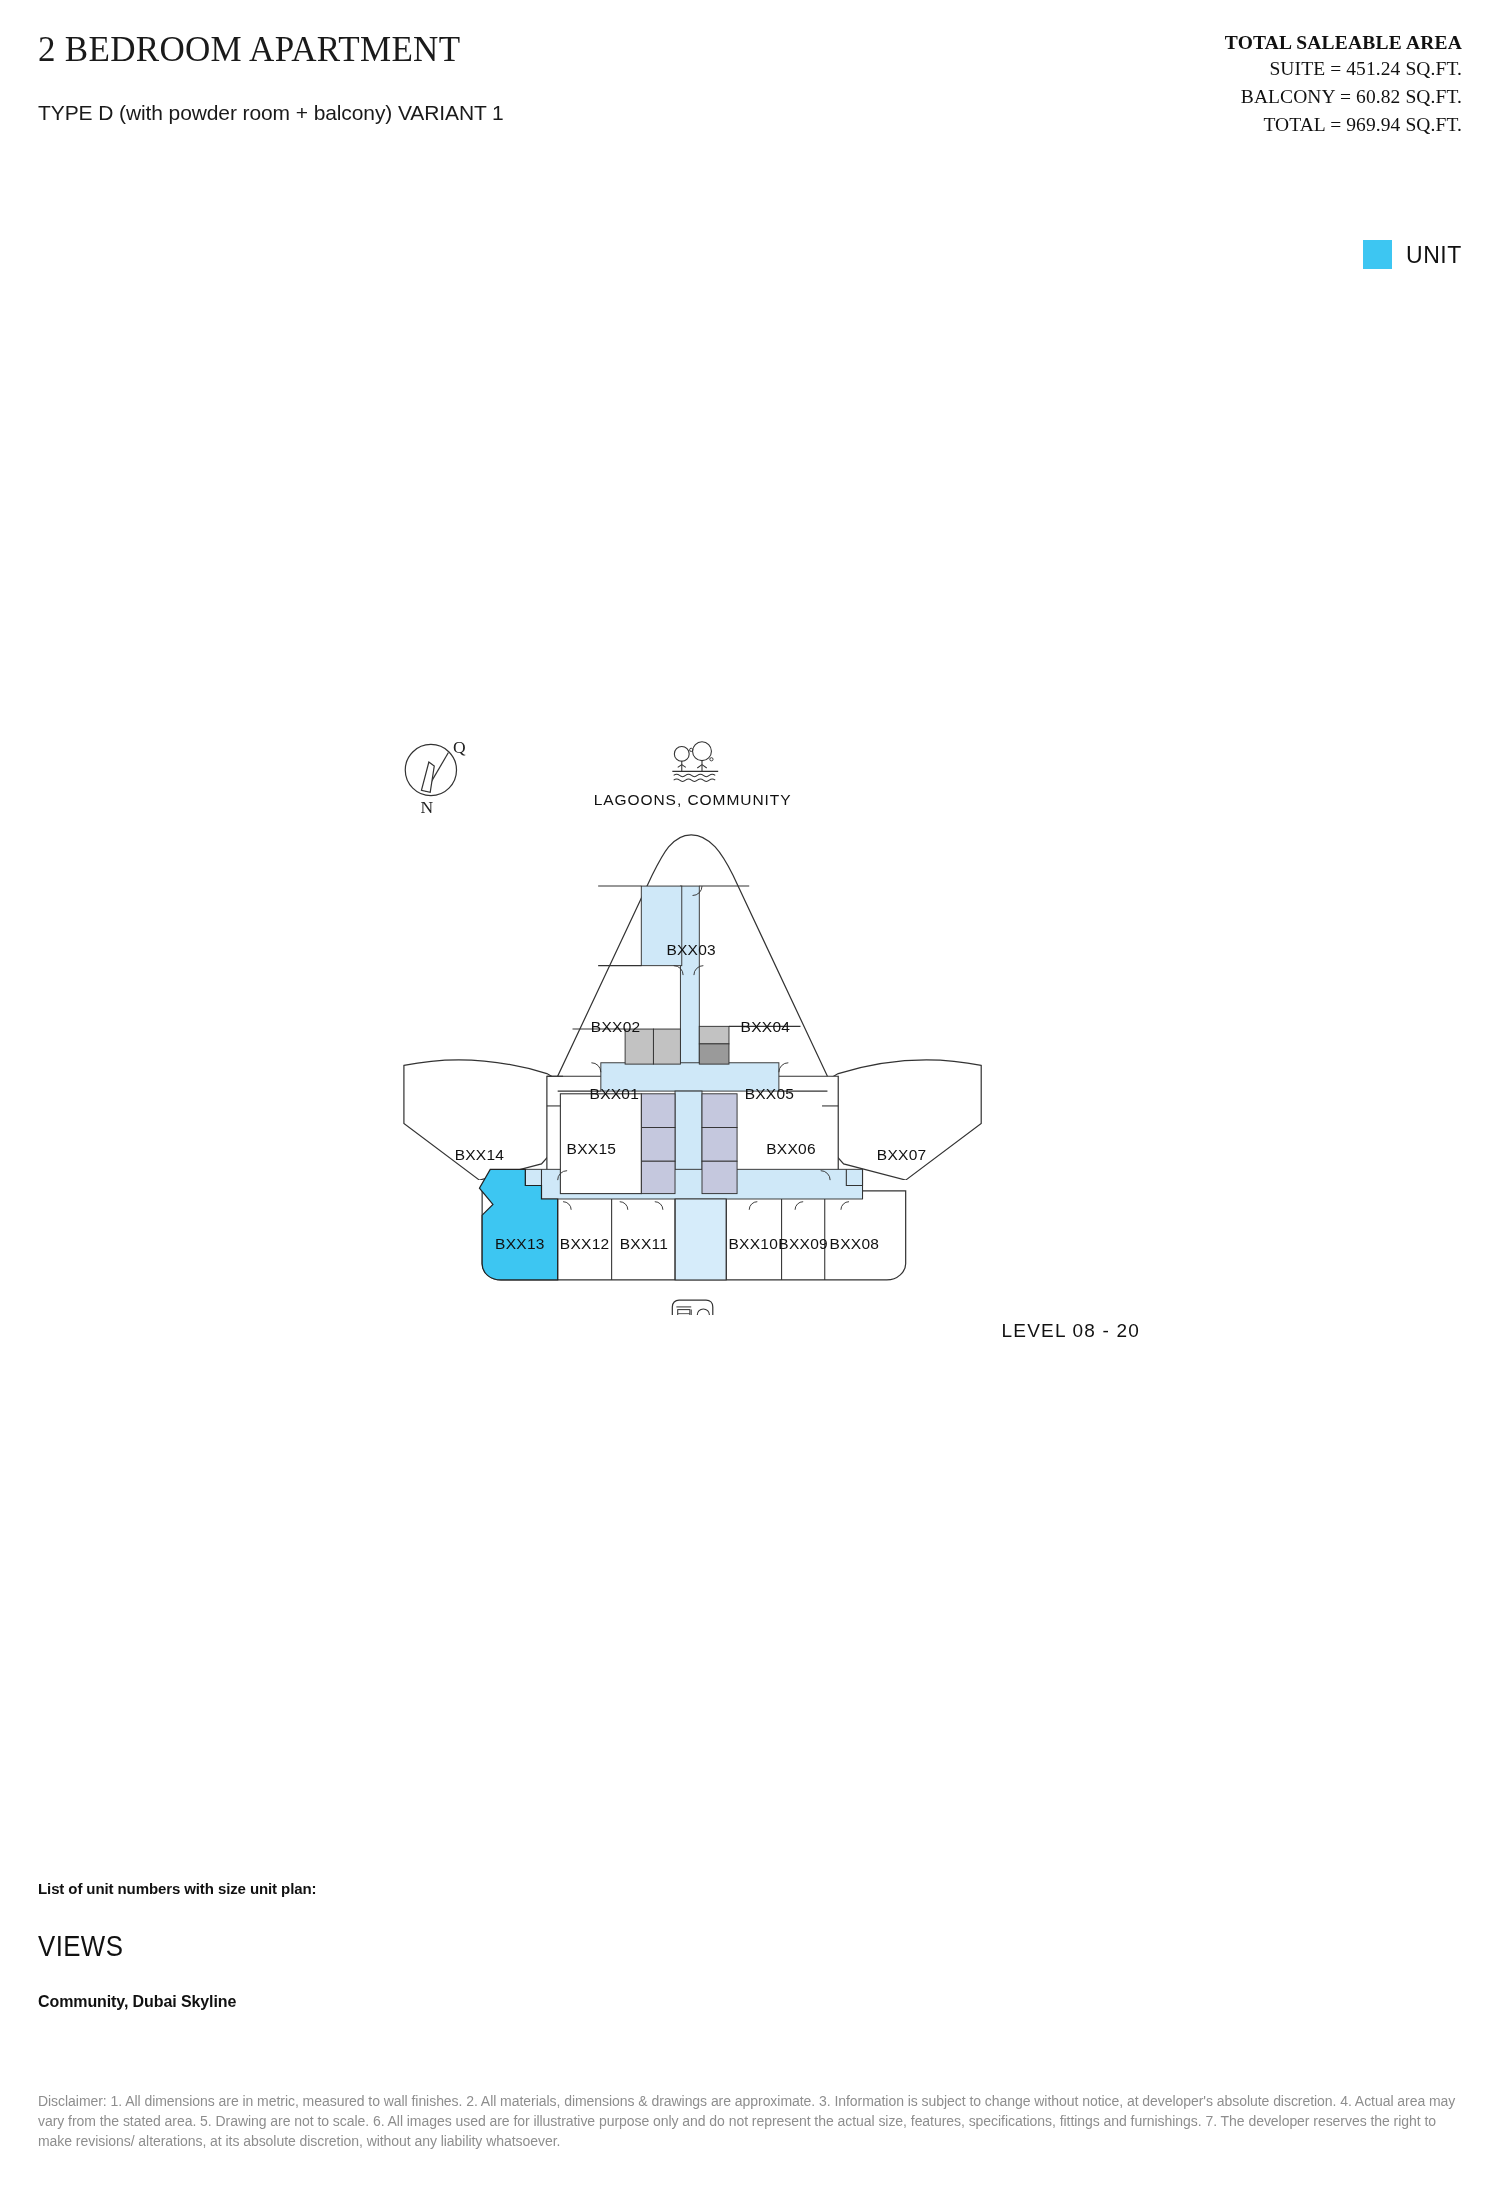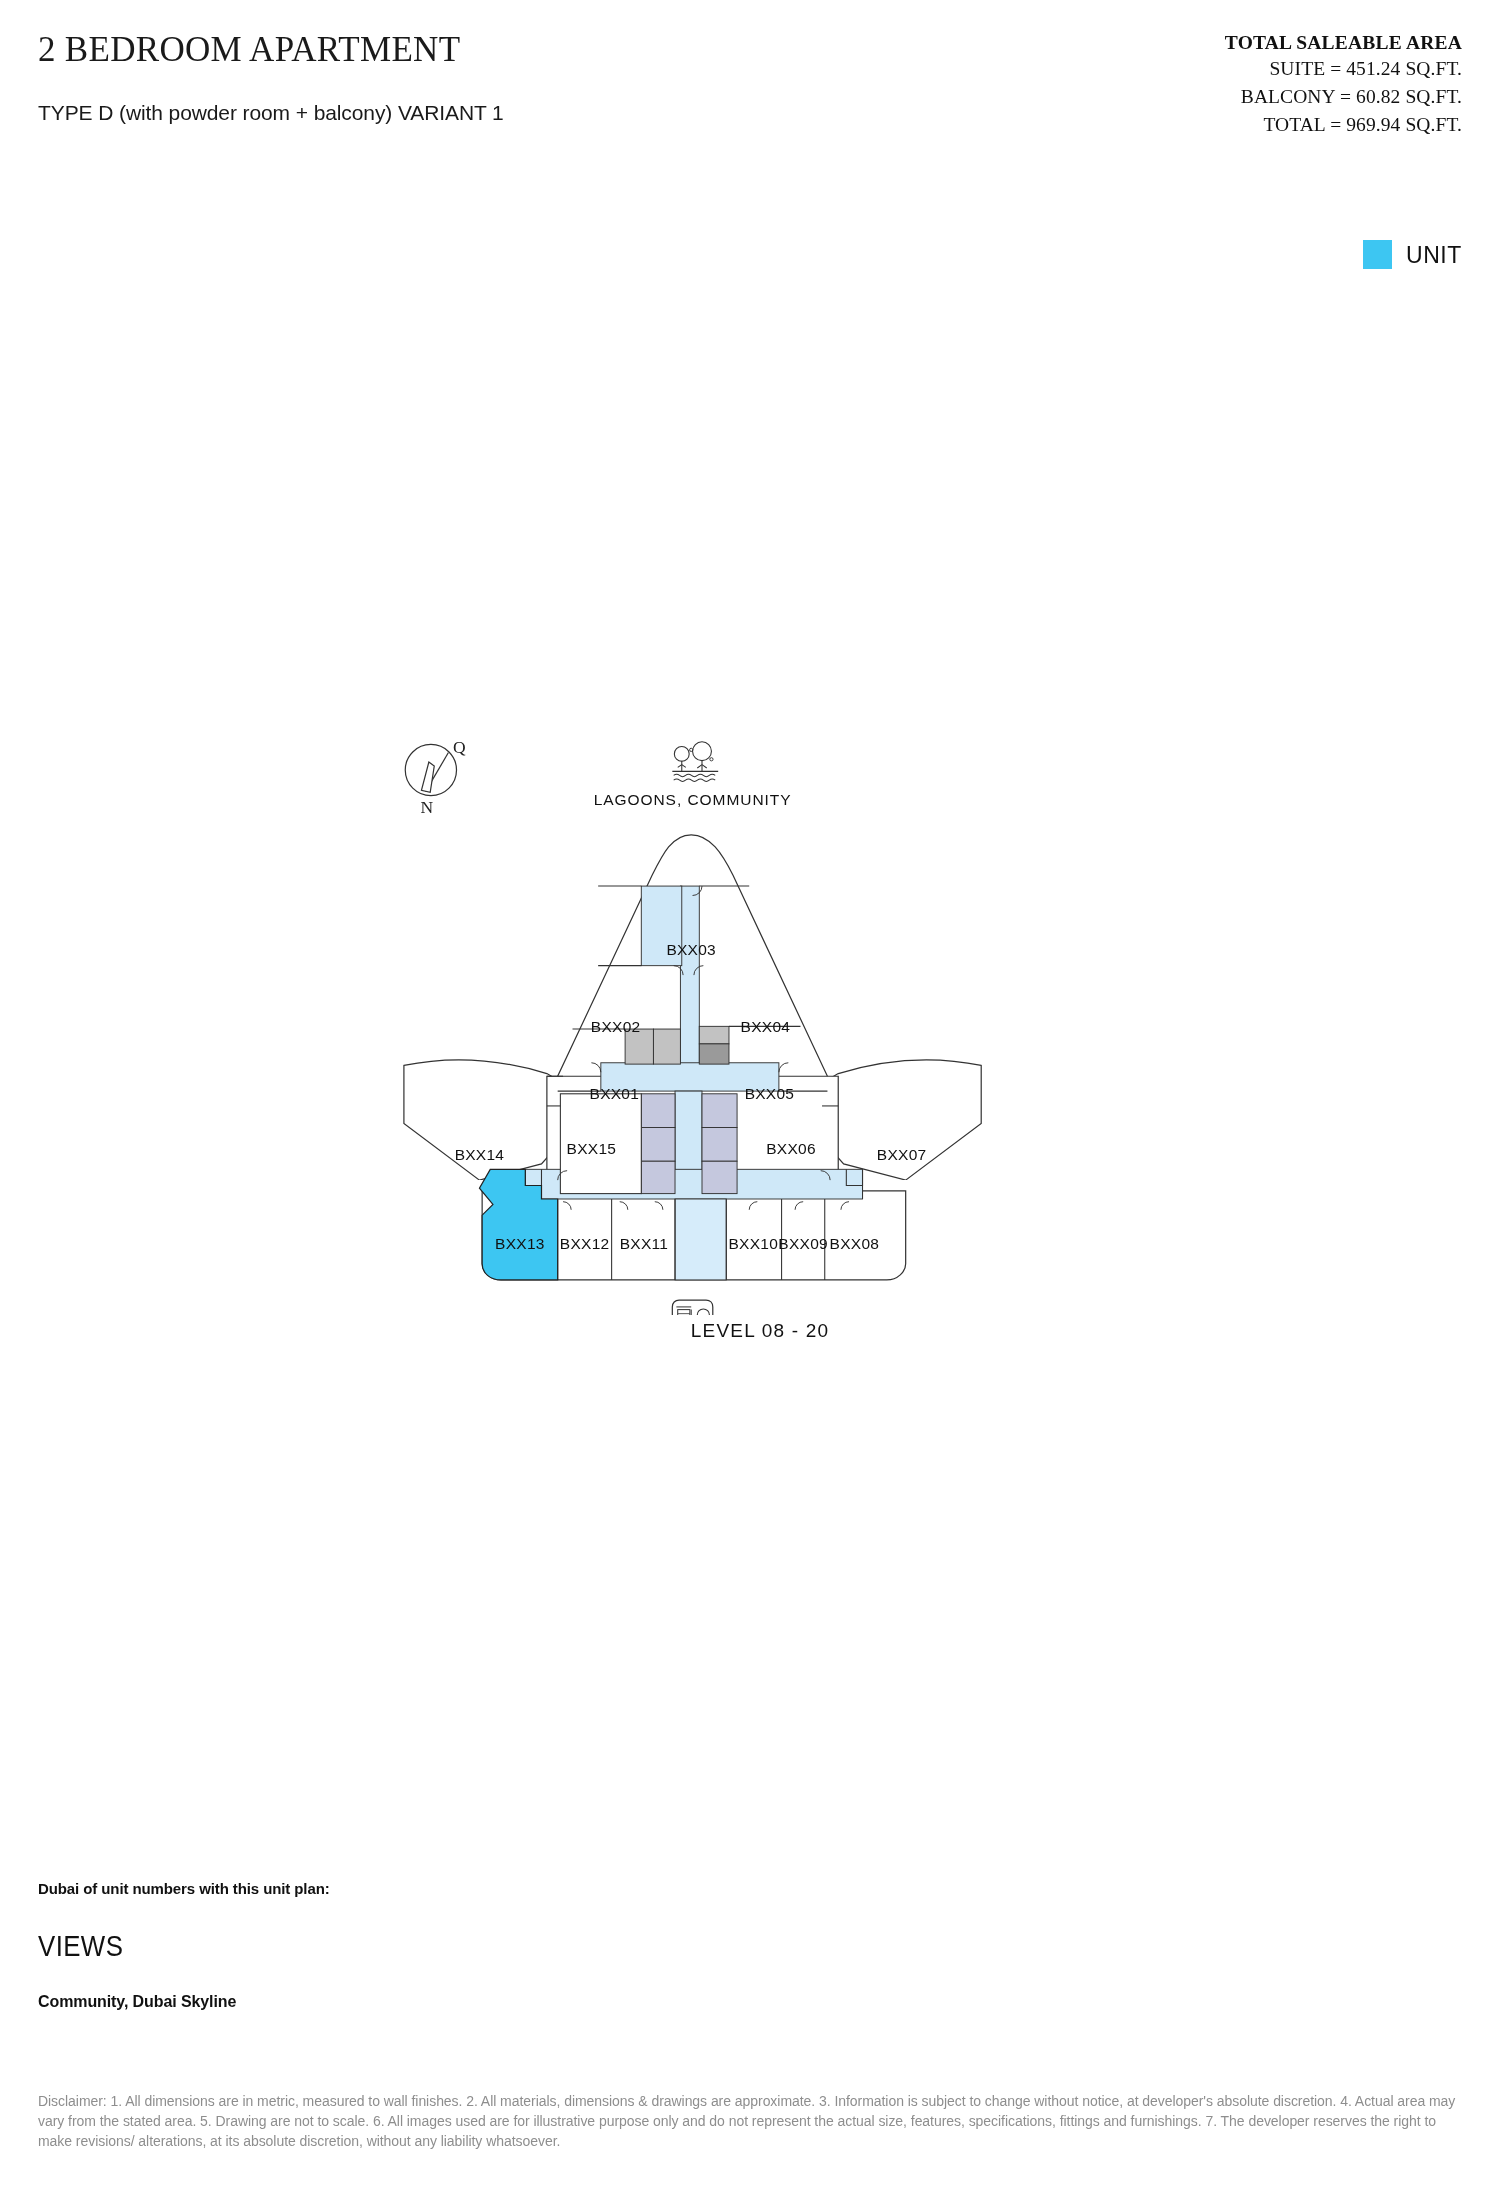--- a/index.html
+++ b/index.html
@@ -117,21 +117,21 @@
     font-size: 13px;
     fill: #222;
     text-anchor: middle;
   }
 
   #level-label {
     position: absolute;
     left: 0;
     top: 585px;
     width: 760px;
-    text-align: center;
+    text-align: right;
     font-size: 19px;
     letter-spacing: 1.2px;
     color: #111;
   }
 
   
   #footer {
     position: absolute;
     left: 38px;
     top: 1880px;
@@ -345,18 +345,18 @@
       <path d="M20 20 L20 24" stroke="#333" stroke-width="0.7"></path>
       <path d="M2 24 L32 24" stroke="#333" stroke-width="0.9"></path>
     </g>
     <text class="kp-caption" x="220" y="460">COMMUNITY</text>
   </svg>
 
   <div id="level-label">LEVEL 08 - 20</div>
 </div>
 
 <div id="footer">
-  <div id="list-intro">Dubai of unit numbers with this unit plan:</div>
+  <div id="list-intro">List of unit numbers with size unit plan:</div>
   <div id="views-heading">VIEWS</div>
   <div id="views-desc">Community, Dubai Skyline</div>
 </div>
 
 <div id="disclaimer">Disclaimer: 1. All dimensions are in metric, measured to wall finishes. 2. All materials, dimensions &amp; drawings are approximate. 3. Information is subject to change without notice, at developer's absolute discretion. 4. Actual area may vary from the stated area. 5. Drawing are not to scale. 6. All images used are for illustrative purpose only and do not represent the actual size, features, specifications, fittings and furnishings. 7. The developer reserves the right to make revisions/ alterations, at its absolute discretion, without any liability whatsoever.</div>
 
 </body></html>

